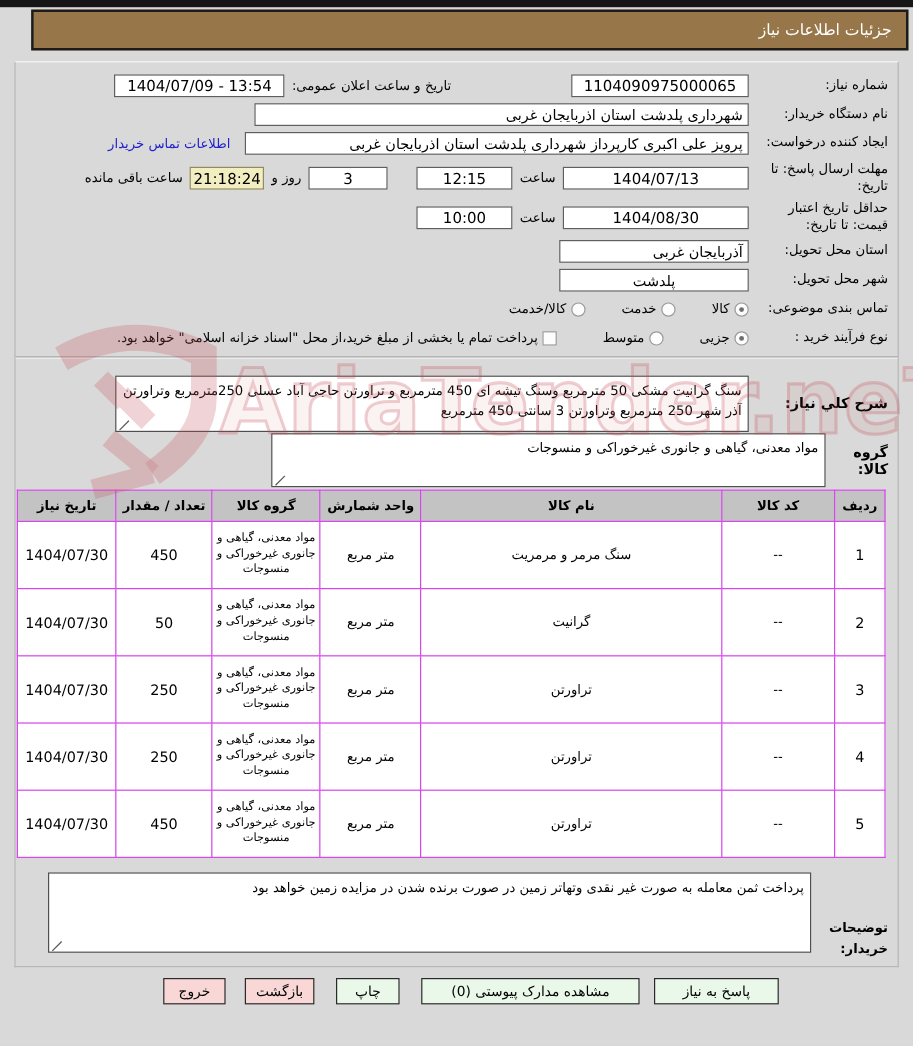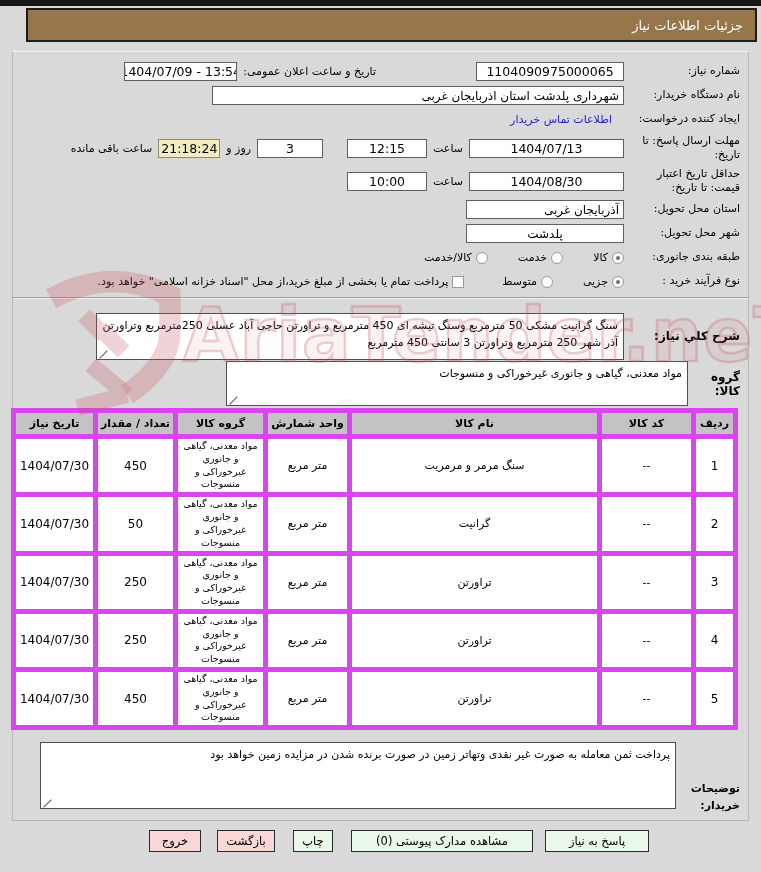--- a/index.html
+++ b/index.html
@@ -38,21 +38,21 @@
   .radio-text{margin-right:4px;}
   .hsep{height:2px;border-top:1px solid #9e9e9e;border-bottom:1px solid #f2f2f2;margin:4px -8px;}
   .bold{font-weight:bold;}
   .tarea{
     background:#fff;border:1px solid #4f4f4f;position:relative;
     padding:3px 5px;line-height:1.55;font-size:11px;overflow:hidden;
   }
   .grip{position:absolute;left:1px;bottom:4px;width:11px;height:1px;background:#555;transform:rotate(-45deg);}
   .section-title{font-weight:bold;font-size:12px;margin:9px 2px 7px 0;}
   table.goods{border-collapse:collapse;margin:2px 2px 0 0;width:724px;table-layout:fixed;}
-  table.goods th,table.goods td{border:5px solid #d946ef;text-align:center;vertical-align:middle;padding:1px 2px;}
+  table.goods th,table.goods td{border:1px solid #d946ef;text-align:center;vertical-align:middle;padding:1px 2px;}
   table.goods th{background:#c3c3c3;height:26px;font-size:11px;font-weight:bold;}
   table.goods td{background:#fff;height:56px;font-size:11px;}
   table.goods td.c4{font-size:9.5px;line-height:1.35;}
   table.goods td.c5,table.goods td.c6,table.goods td.c0{font-size:12px;}
   table.goods th:nth-child(1){width:42px;}
   table.goods th:nth-child(2){width:94px;}
   table.goods th:nth-child(3){width:250px;}
   table.goods th:nth-child(4){width:84px;}
   table.goods th:nth-child(5){width:90px;}
   table.goods th:nth-child(6){width:80px;}
@@ -88,30 +88,31 @@
 
 <div class="panel">
 
   <div style="padding-top:3px;">
 
     <div class="frow">
       <div class="flabel">شماره نیاز:</div>
       <div class="inp center num ltr" style="width:148px">1104090975000065</div>
       <div style="width:100px"></div>
       <div style="padding-left:6px">تاریخ و ساعت اعلان عمومی:</div>
-      <div class="inp center num ltr" style="width:113px">1404/07/09 - 13:54</div>
+      <div class="inp center num ltr" style="width:142px">1404/07/09 - 13:54</div>
     </div>
 
     <div class="frow">
       <div class="flabel">نام دستگاه خریدار:</div>
       <div class="inp" style="width:412px">شهرداری پلدشت استان اذربایجان غربی</div>
     </div>
 
     <div class="frow">
       <div class="flabel">ایجاد کننده درخواست:</div>
+      <div class="inp" style="width:420px">پرویز علی اکبری کارپرداز شهرداری پلدشت استان اذربایجان غربی</div>
       <div class="link">اطلاعات تماس خریدار</div>
     </div>
 
     <div class="frow tall">
       <div class="flabel">مهلت ارسال پاسخ: تا تاریخ:</div>
       <div class="inp center num ltr" style="width:155px">1404/07/13</div>
       <span class="mid">ساعت</span>
       <div class="inp center num ltr" style="width:80px">12:15</div>
       <div style="width:24px"></div>
       <div class="inp center num ltr" style="width:66px">3</div>
@@ -131,21 +132,21 @@
       <div class="flabel">استان محل تحویل:</div>
       <div class="inp" style="width:158px">آذربایجان غربی</div>
     </div>
 
     <div class="frow">
       <div class="flabel">شهر محل تحویل:</div>
       <div class="inp center" style="width:158px">پلدشت</div>
     </div>
 
     <div class="frow">
-      <div class="flabel">طبقه بندی جانوری:</div>
+      <div class="flabel">تماس بندی موضوعی:</div>
       <div class="radio-item">
         <span class="radio on"></span>
           <span class="radio-text">کالا</span>
       </div>
       <div class="radio-item">
         <span class="radio"></span>
           <span class="radio-text">خدمت</span>
       </div>
       <div class="radio-item">
         <span class="radio"></span>
@@ -258,21 +259,21 @@
     </div>
   </div>
 
 </div>
 
 <div class="btnbar">
   <div class="btn green" style="width:104px">پاسخ به نیاز</div>
   <div style="width:12px"></div>
   <div class="btn green" style="width:182px">مشاهده مدارک پیوستی (0)</div>
   <div style="width:18px"></div>
-  <div class="btn green" style="width:40px">چاپ</div>
+  <div class="btn green" style="width:53px">چاپ</div>
   <div style="width:18px"></div>
   <div class="btn pink" style="width:58px">بازگشت</div>
   <div style="width:16px"></div>
   <div class="btn pink" style="width:52px">خروج</div>
 </div>
 
 <div class="watermark">
   <span class="wm-logo">
     <svg width="165" height="165" viewBox="0 0 100 100">
       <path d="M14 26 Q50 6 86 24 L86 46 Q86 66 60 84" fill="none" stroke="rgba(196,78,88,.45)" stroke-width="13"></path>

